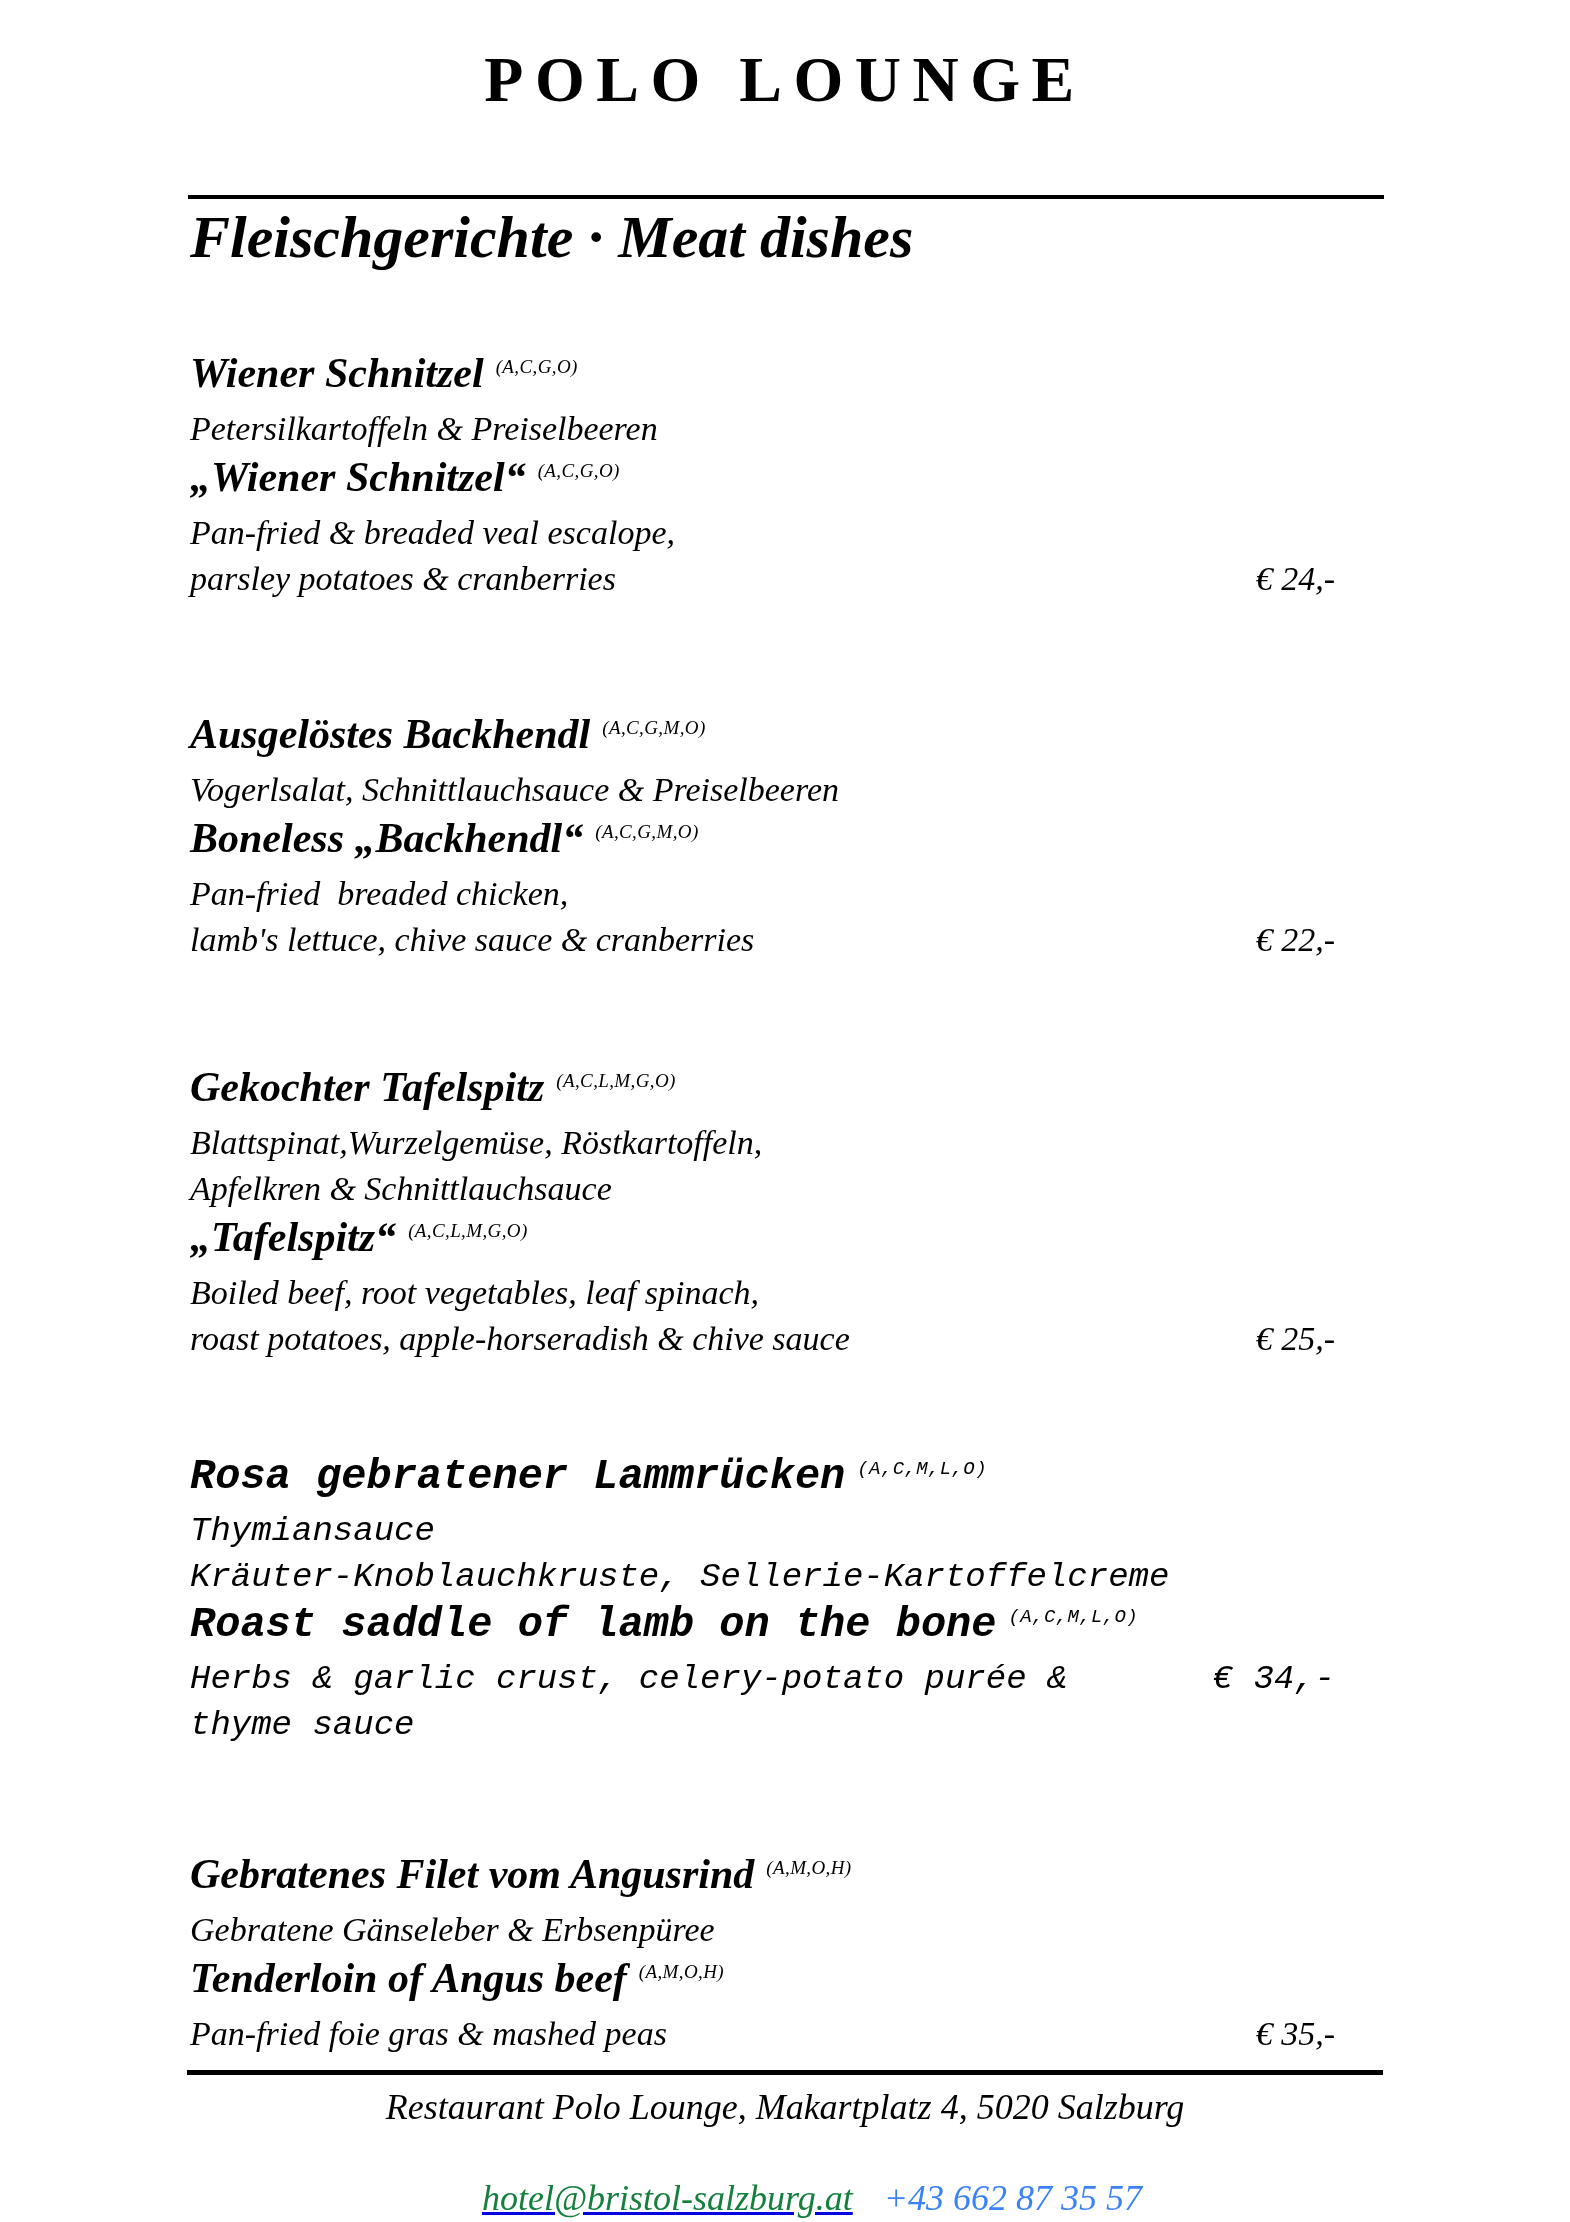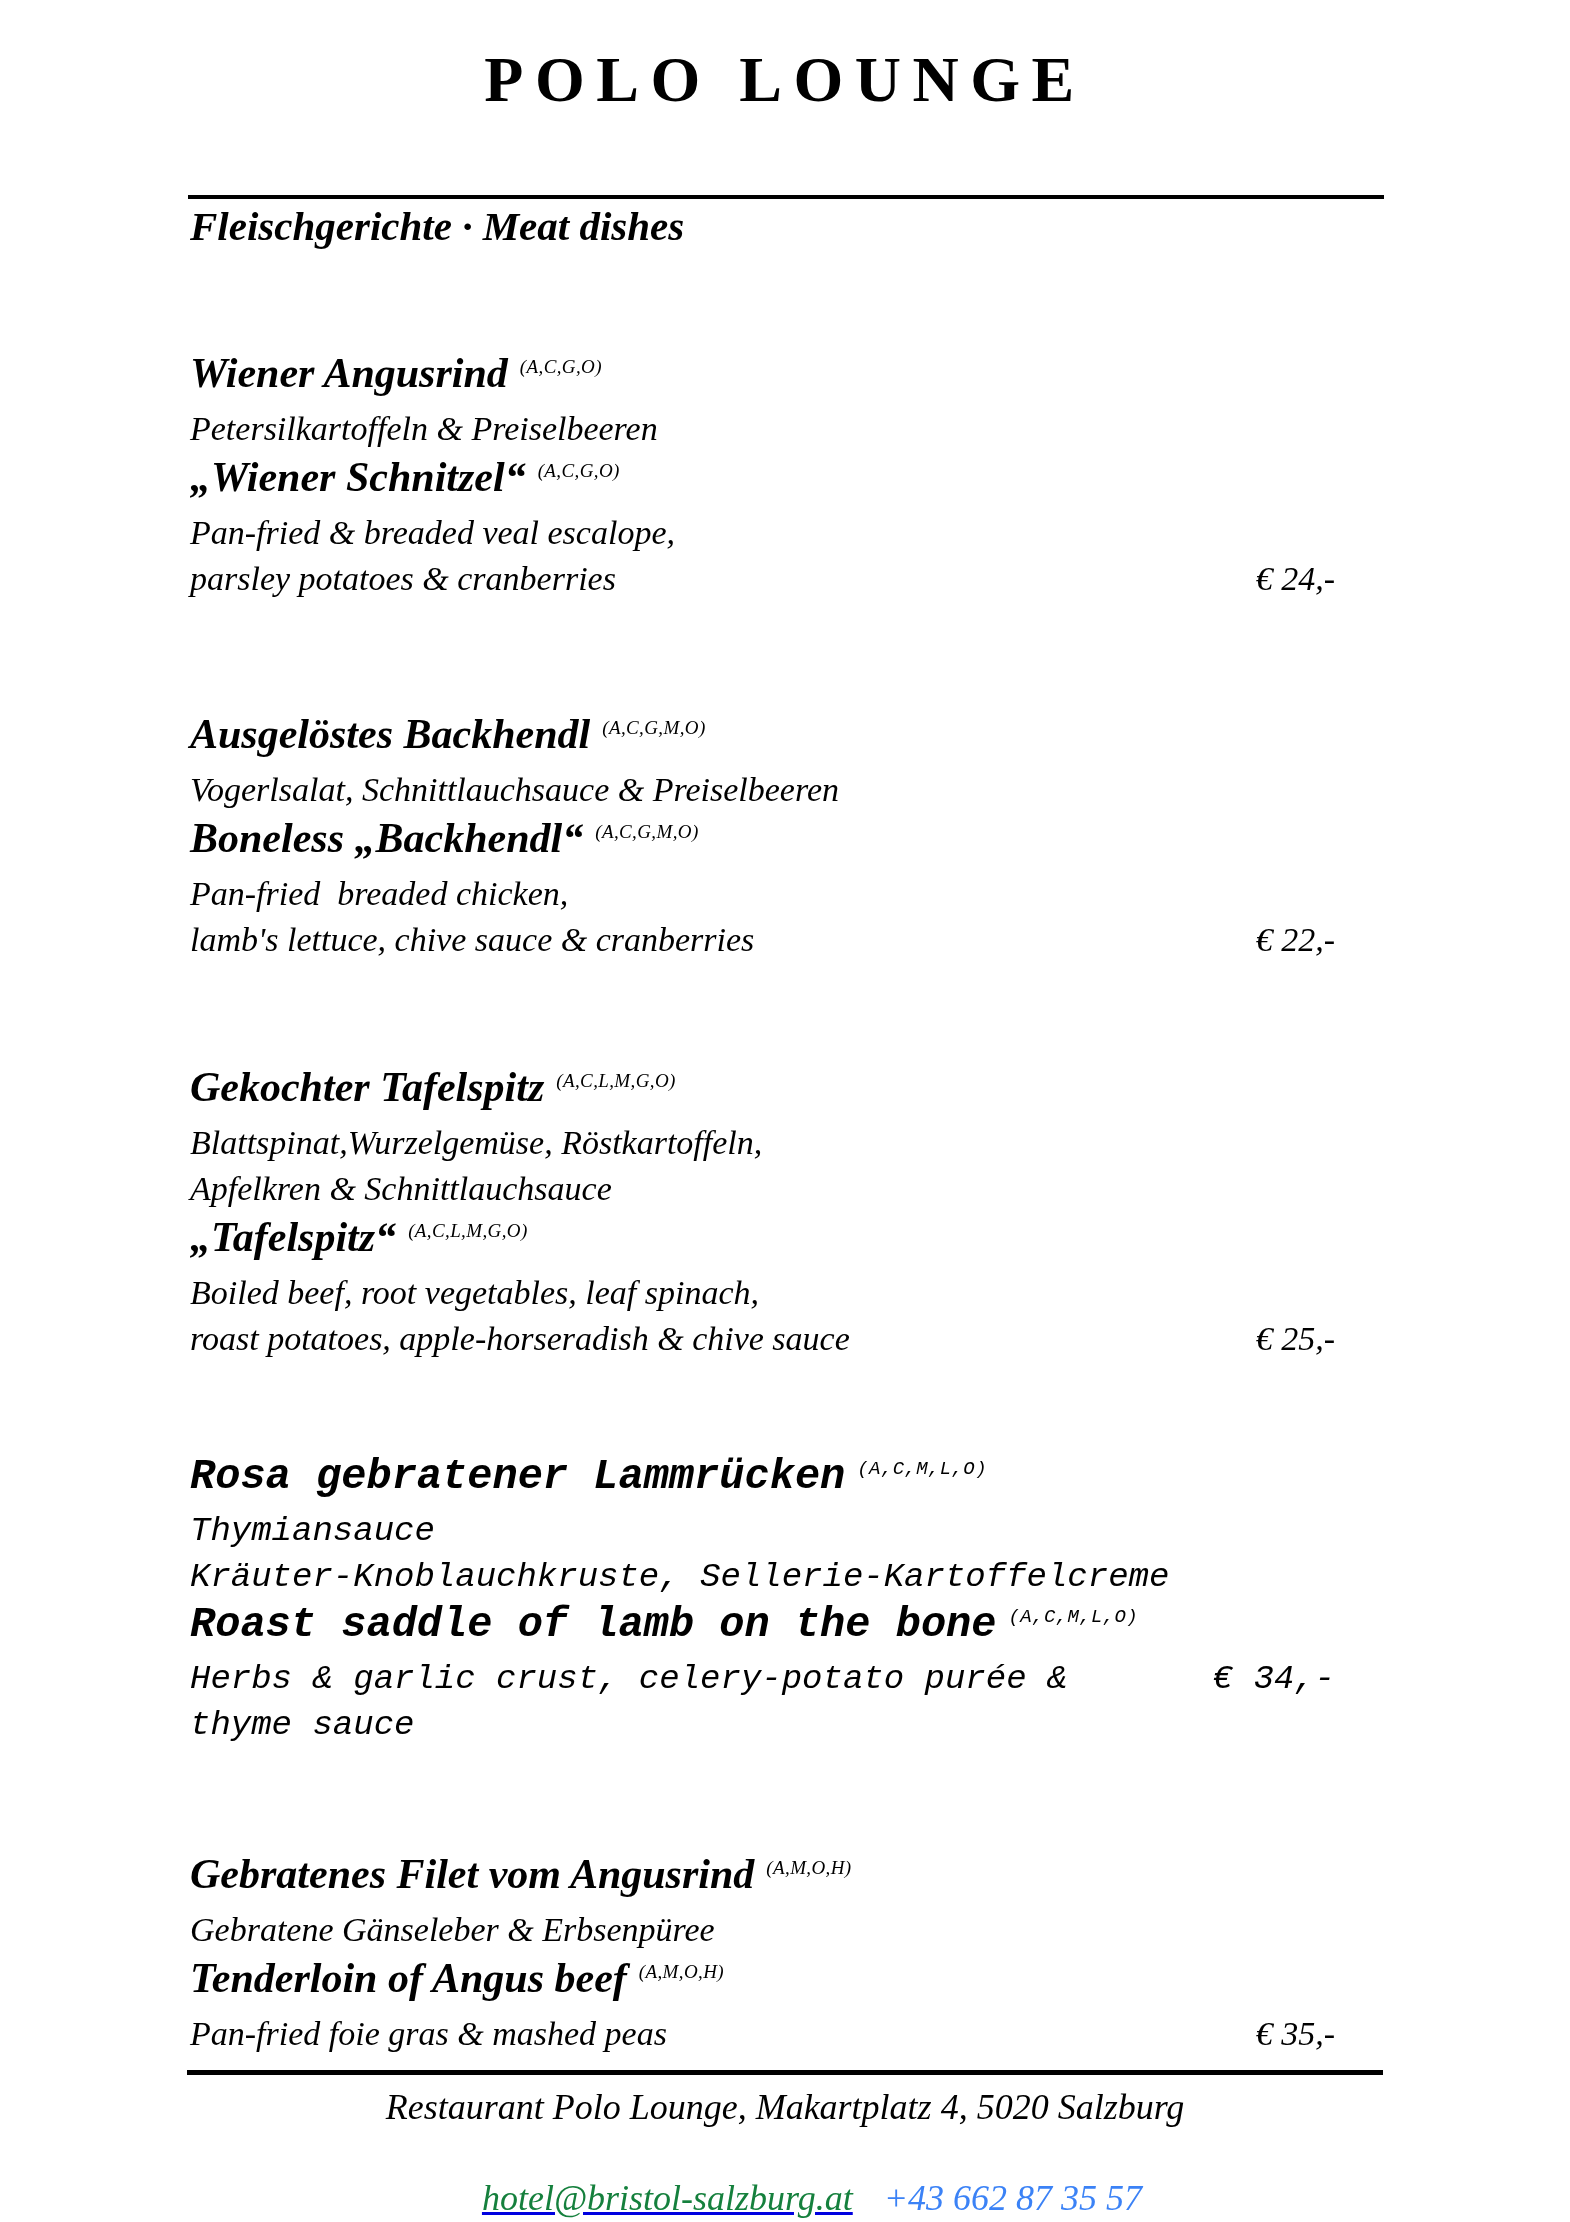--- a/index.html
+++ b/index.html
@@ -36,21 +36,21 @@
   }
   .rule-top {
     position: absolute;
     top: 195px; left: 188px;
     width: 1196px; height: 4px;
     background: #000000;
   }
   .page-title {
     position: absolute;
     top: 204px; left: 190px;
-    font-size: 41px;
+    font-size: 60px;
     font-weight: bold;
     font-style: italic;
     line-height: 1.1;
     white-space: pre;
   }
 
   
   .menu {
     position: absolute;
     top: 348px;
@@ -138,21 +138,21 @@
 
 <div class="page">
 
   <div class="brand">POLO LOUNGE</div>
   <div class="rule-top"></div>
   <div class="page-title">Fleischgerichte · Meat dishes</div>
 
   <div class="menu">
 
     <section class="menu-item" id="item-1">
-      <div class="name-line"><span>Wiener Angusrind</span><span class="allergens">(A,C,G,O)</span></div>
+      <div class="name-line"><span>Wiener Schnitzel</span><span class="allergens">(A,C,G,O)</span></div>
       <div class="desc-line">Petersilkartoffeln &amp; Preiselbeeren</div>
       <div class="name-line"><span>„Wiener Schnitzel“</span><span class="allergens">(A,C,G,O)</span></div>
       <div class="desc-line">Pan-fried &amp; breaded veal escalope,</div>
       <div class="desc-line price-line">
         <span>parsley potatoes &amp; cranberries</span>
         <span class="price">€ 24,-</span>
       </div>
     </section>
 
     <section class="menu-item" id="item-2">

